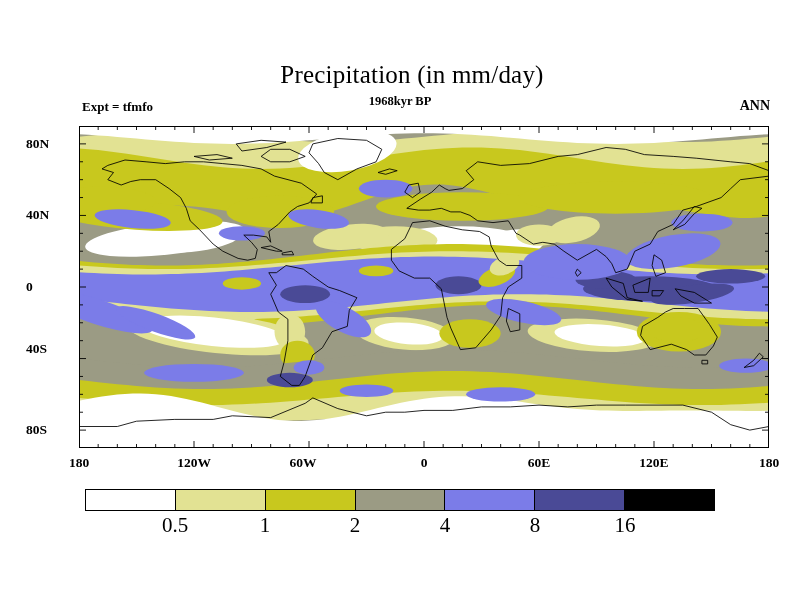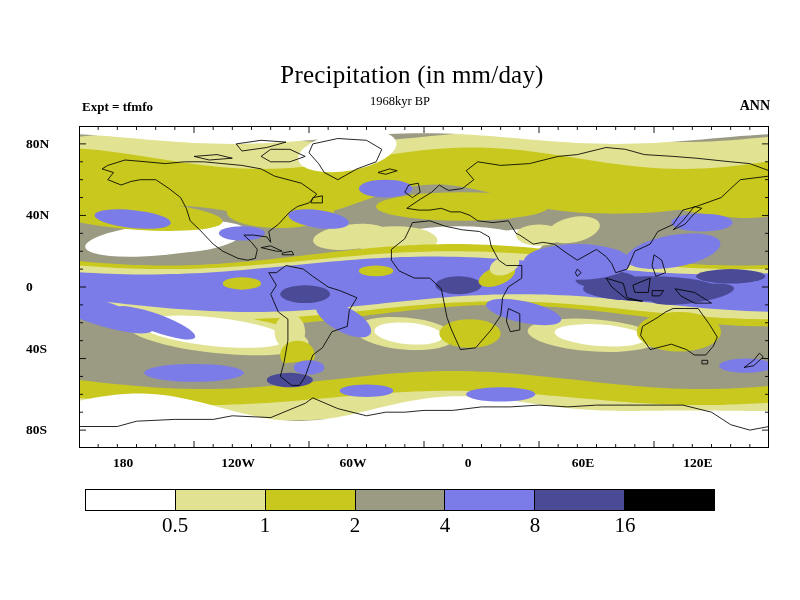--- a/index.html
+++ b/index.html
@@ -31,21 +31,21 @@
     text-align: center;
     font-size: 25px;
     letter-spacing: 0.2px;
   }
   .title-sub {
     position: absolute;
     left: 0; top: 94px;
     width: 800px;
     text-align: center;
     font-size: 12.5px;
-    font-weight: normal;
+    font-weight: bold;
   }
   .label-expt {
     position: absolute;
     left: 82px; top: 99px;
     font-size: 13px;
     font-weight: bold;
   }
   .label-season {
     position: absolute;
     right: 30px; top: 98px;
@@ -92,21 +92,20 @@
     left: 79px; top: 455px;
     width: 690px; height: 22px;
   }
   .xlab {
     position: absolute;
     top: 0;
     font-size: 13.5px;
     font-weight: bold;
     transform: translateX(-50%);
     white-space: nowrap;
-    margin-left: 44px;
   }
 
   
   #colorbar {
     position: absolute;
     left: 85px; top: 489px;
     width: 630px; height: 22px;
     border: 1.2px solid #000;
     box-sizing: border-box;
     display: flex;
@@ -357,21 +356,21 @@
   <div class="ylab-wrap">
       <div class="ylab" style="top: 17.8889px;">80N</div>
       <div class="ylab" style="top: 89.4444px;">40N</div>
       <div class="ylab" style="top: 161px;">0</div>
       <div class="ylab" style="top: 223px;">40S</div>
       <div class="ylab" style="top: 304.111px;">80S</div>
     </div>
   <div class="xlab-wrap">
       <div class="xlab" style="left: 0px;">180</div>
       <div class="xlab" style="left: 115px;">120W</div>
-      <div class="xlab" style="left: 230px;">60W</div>
+      <div class="xlab" style="left: 224px;">60W</div>
       <div class="xlab" style="left: 345px;">0</div>
       <div class="xlab" style="left: 460px;">60E</div>
       <div class="xlab" style="left: 575px;">120E</div>
       <div class="xlab" style="left: 690px;">180</div>
     </div>
 
   <div id="colorbar">
       <div class="swatch" title="0 - 0.5" style="background: rgb(255, 255, 255);"></div>
       <div class="swatch" title="0.5 - 1" style="background: rgb(226, 226, 147);"></div>
       <div class="swatch" title="1 - 2" style="background: rgb(200, 200, 30);"></div>

